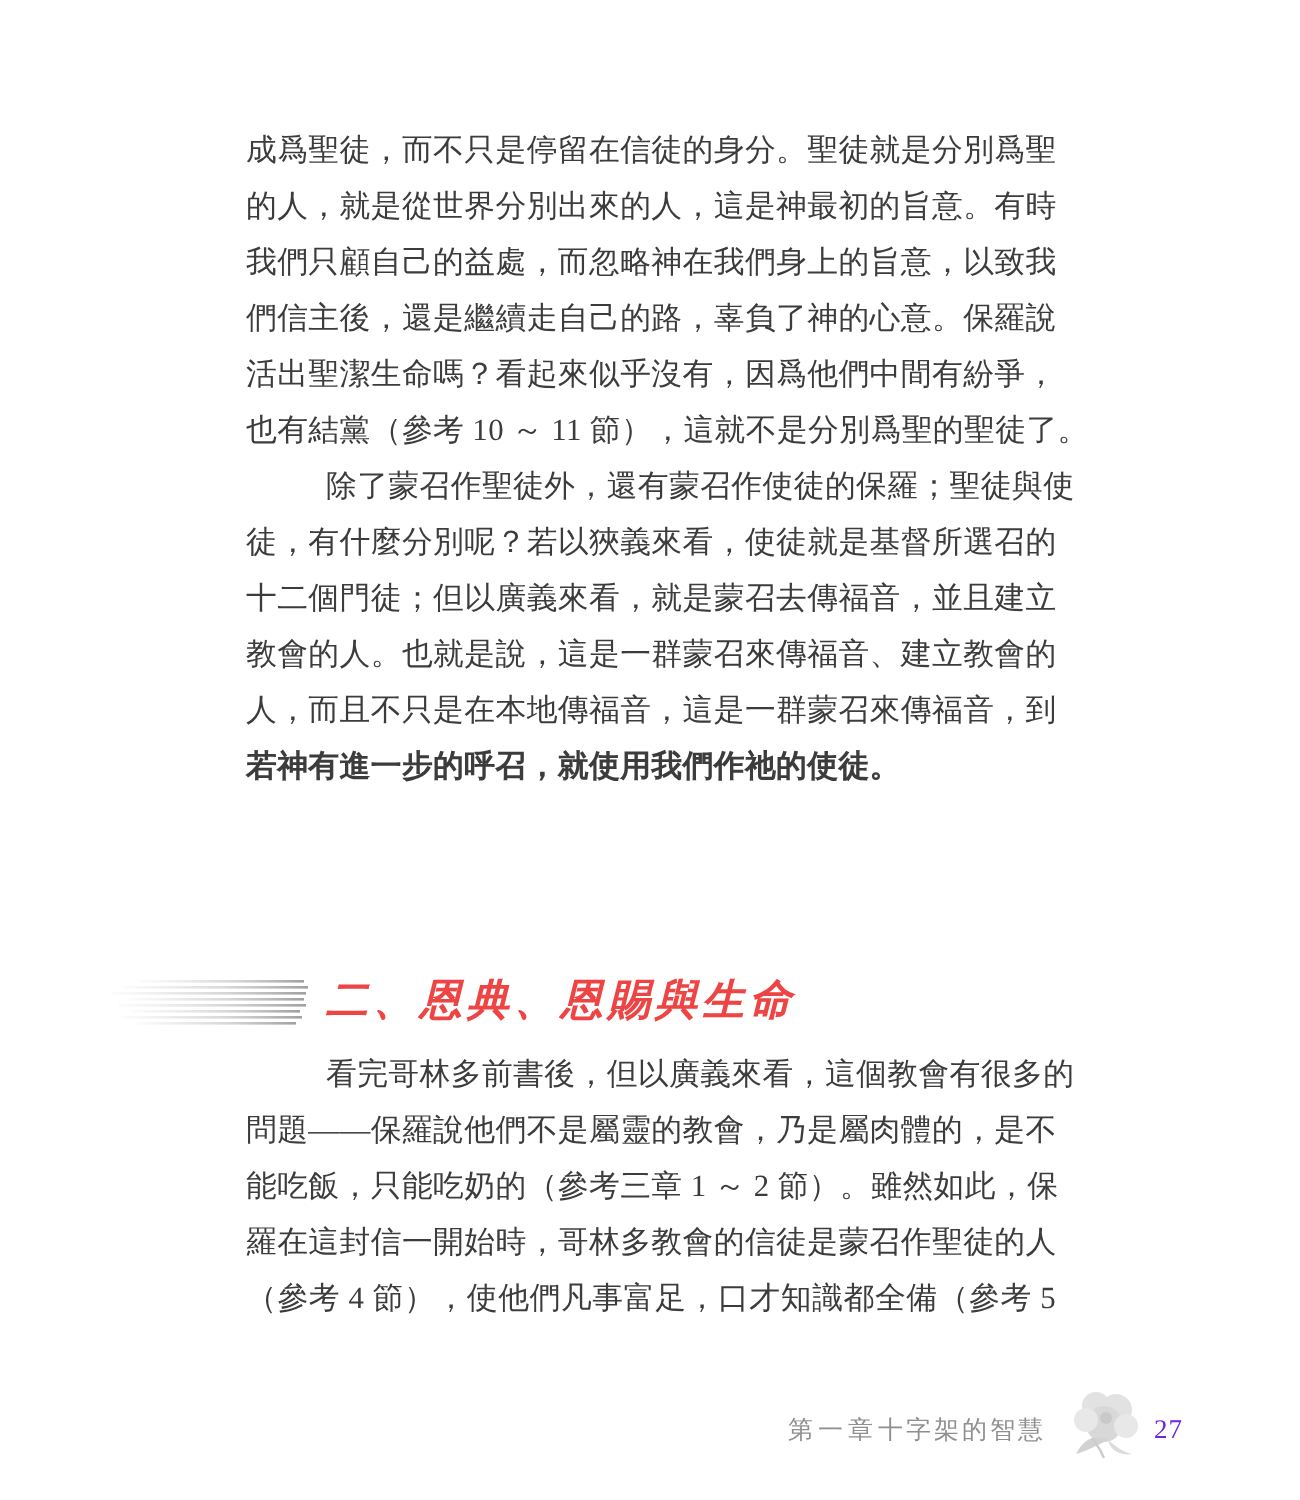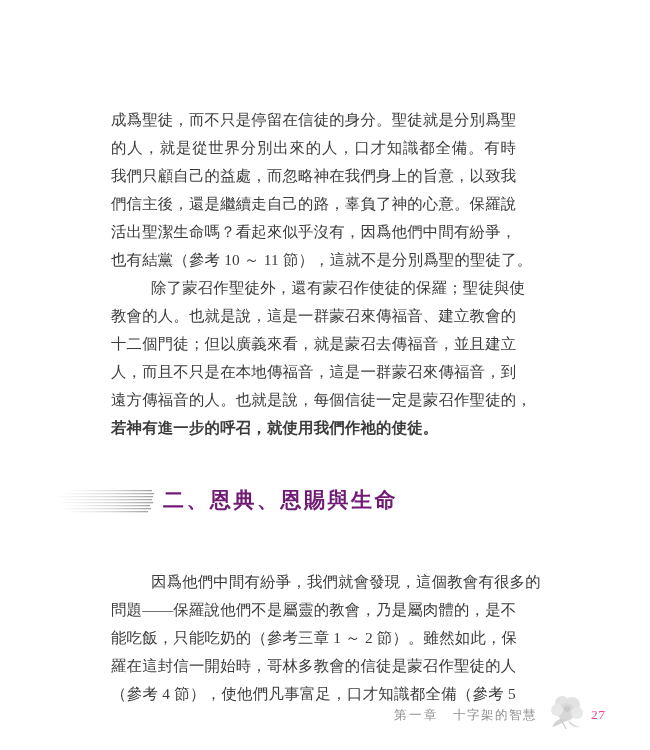--- a/index.html
+++ b/index.html
@@ -3,67 +3,67 @@
 <meta charset="utf-8">
 <style>
   html,body{margin:0;padding:0;background:#ffffff;}
   .page{
     position:relative;
     width:650px;height:750px;
     background:#ffffff;
     overflow:hidden;
     font-family:"Liberation Serif","DejaVu Serif",serif;
   }
-  .textblock{position:absolute;left:111px;width:405px;margin-top:44px;}
+  .textblock{position:absolute;left:123px;width:405px;}
   #block1{top:62px;}
   #block3{top:524px;}
   .line{
     height:28px;line-height:28px;
     font-size:15.4px;color:#3c3c3c;
     letter-spacing:0.2px;
     white-space:nowrap;
     text-align:justify;
     text-align-last:justify;
   }
   .line.start-indent{text-indent:40px;}
   .line.end-left{text-align-last:left;font-weight:bold;}
   .heading{
     position:absolute;left:163px;top:484px;
     font-size:21px;line-height:32px;
-    font-weight:bold;color:#701a75;
-    letter-spacing:2.5px;white-space:nowrap;
+    font-weight:bold;color:#ef4444;
+    letter-spacing:2.5px;white-space:nowrap;font-style:italic;
   }
   .stripes{position:absolute;left:56px;top:489px;}
   .footer{
     position:absolute;left:394px;top:694px;height:42px;
     display:flex;align-items:center;
     color:#8f8f8f;font-size:12.5px;white-space:nowrap;
   }
-  .footer .chapter{letter-spacing:2.5px;margin-right:14px;}
+  .footer .chapter{letter-spacing:2.5px;}
   .footer .booktitle{letter-spacing:1.5px;}
   .flower{margin:0 3px 0 5px;flex:0 0 auto;}
-  .pagenum{font-size:13.5px;color:#ec4899;letter-spacing:0.5px;text-align:right;}
+  .pagenum{font-size:13.5px;color:#6d28d9;letter-spacing:0.5px;text-align:right;}
 </style>
 </head>
 <body>
 
 <div class="page">
 
   <div class="textblock" id="block1">
     <div class="line">成爲聖徒，而不只是停留在信徒的身分。聖徒就是分別爲聖</div>
-    <div class="line">的人，就是從世界分別出來的人，口才知識都全備。有時</div>
+    <div class="line">的人，就是從世界分別出來的人，這是神最初的旨意。有時</div>
     <div class="line">我們只顧自己的益處，而忽略神在我們身上的旨意，以致我</div>
     <div class="line">們信主後，還是繼續走自己的路，辜負了神的心意。保羅說</div>
     <div class="line">活出聖潔生命嗎？看起來似乎沒有，因爲他們中間有紛爭，</div>
     <div class="line">也有結黨（參考 10 ～ 11 節），這就不是分別爲聖的聖徒了。</div>
     <div class="line start-indent">除了蒙召作聖徒外，還有蒙召作使徒的保羅；聖徒與使</div>
+    <div class="line">徒，有什麼分別呢？若以狹義來看，使徒就是基督所選召的</div>
+    <div class="line">十二個門徒；但以廣義來看，就是蒙召去傳福音，並且建立</div>
     <div class="line">教會的人。也就是說，這是一群蒙召來傳福音、建立教會的</div>
-    <div class="line">十二個門徒；但以廣義來看，就是蒙召去傳福音，並且建立</div>
     <div class="line">人，而且不只是在本地傳福音，這是一群蒙召來傳福音，到</div>
-    <div class="line">遠方傳福音的人。也就是說，每個信徒一定是蒙召作聖徒的，</div>
     <div class="line end-left">若神有進一步的呼召，就使用我們作祂的使徒。</div>
   </div>
 
   <div class="stripes">
     <svg width="98" height="24" aria-hidden="true">
       <defs>
         <linearGradient id="fadeG" x1="0" y1="0" x2="1" y2="0">
           <stop offset="0" stop-color="#bbbbbb" stop-opacity="0.05"></stop>
           <stop offset="0.55" stop-color="#aaaaaa" stop-opacity="0.45"></stop>
           <stop offset="1" stop-color="#8f8f8f" stop-opacity="0.85"></stop>
@@ -76,21 +76,21 @@
       <rect x="3" y="13" width="94" height="1.3" fill="url(#fadeG)"></rect>
       <rect x="10" y="16" width="84" height="1.3" fill="url(#fadeG)"></rect>
       <rect x="5" y="19" width="90" height="1.3" fill="url(#fadeG)"></rect>
       <rect x="12" y="22" width="80" height="1.3" fill="url(#fadeG)"></rect>
     </svg>
   </div>
 
   <div class="heading">二、恩典、恩賜與生命</div>
 
   <div class="textblock" id="block3">
-    <div class="line start-indent">因爲他們中間有紛爭，我們就會發現，這個教會有很多的</div>
+    <div class="line start-indent">看完哥林多前書後，但以廣義來看，這個教會有很多的</div>
     <div class="line">問題——保羅說他們不是屬靈的教會，乃是屬肉體的，是不</div>
     <div class="line">能吃飯，只能吃奶的（參考三章 1 ～ 2 節）。雖然如此，保</div>
     <div class="line">羅在這封信一開始時，哥林多教會的信徒是蒙召作聖徒的人</div>
     <div class="line">（參考 4 節），使他們凡事富足，口才知識都全備（參考 5</div>
   </div>
 
   <div class="footer">
     <span class="chapter">第一章</span>
     <span class="booktitle">十字架的智慧</span>
     <span class="flower">

